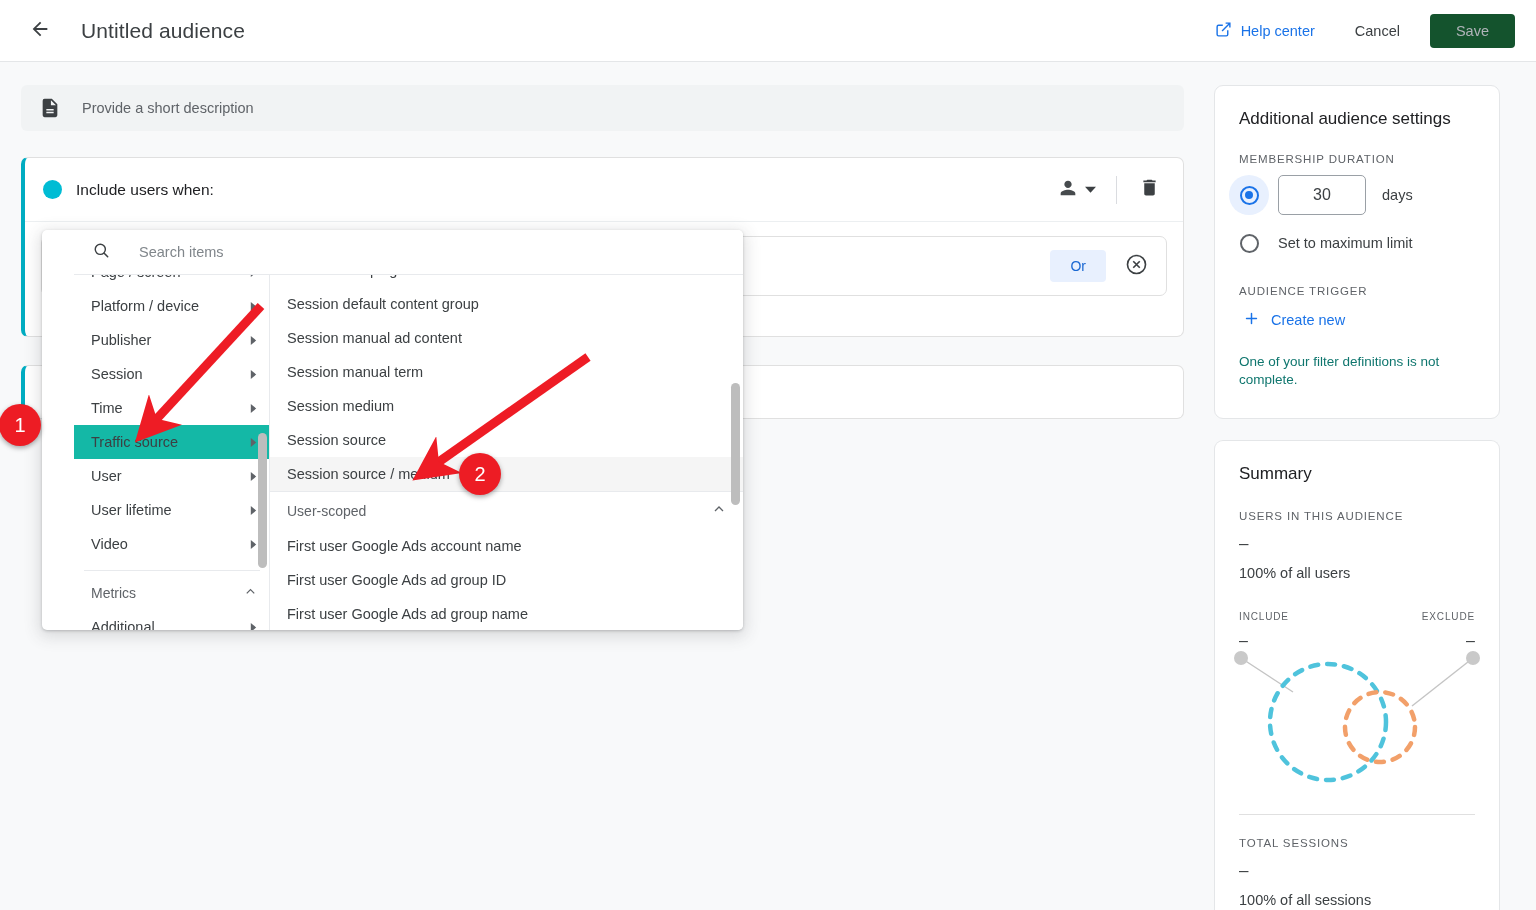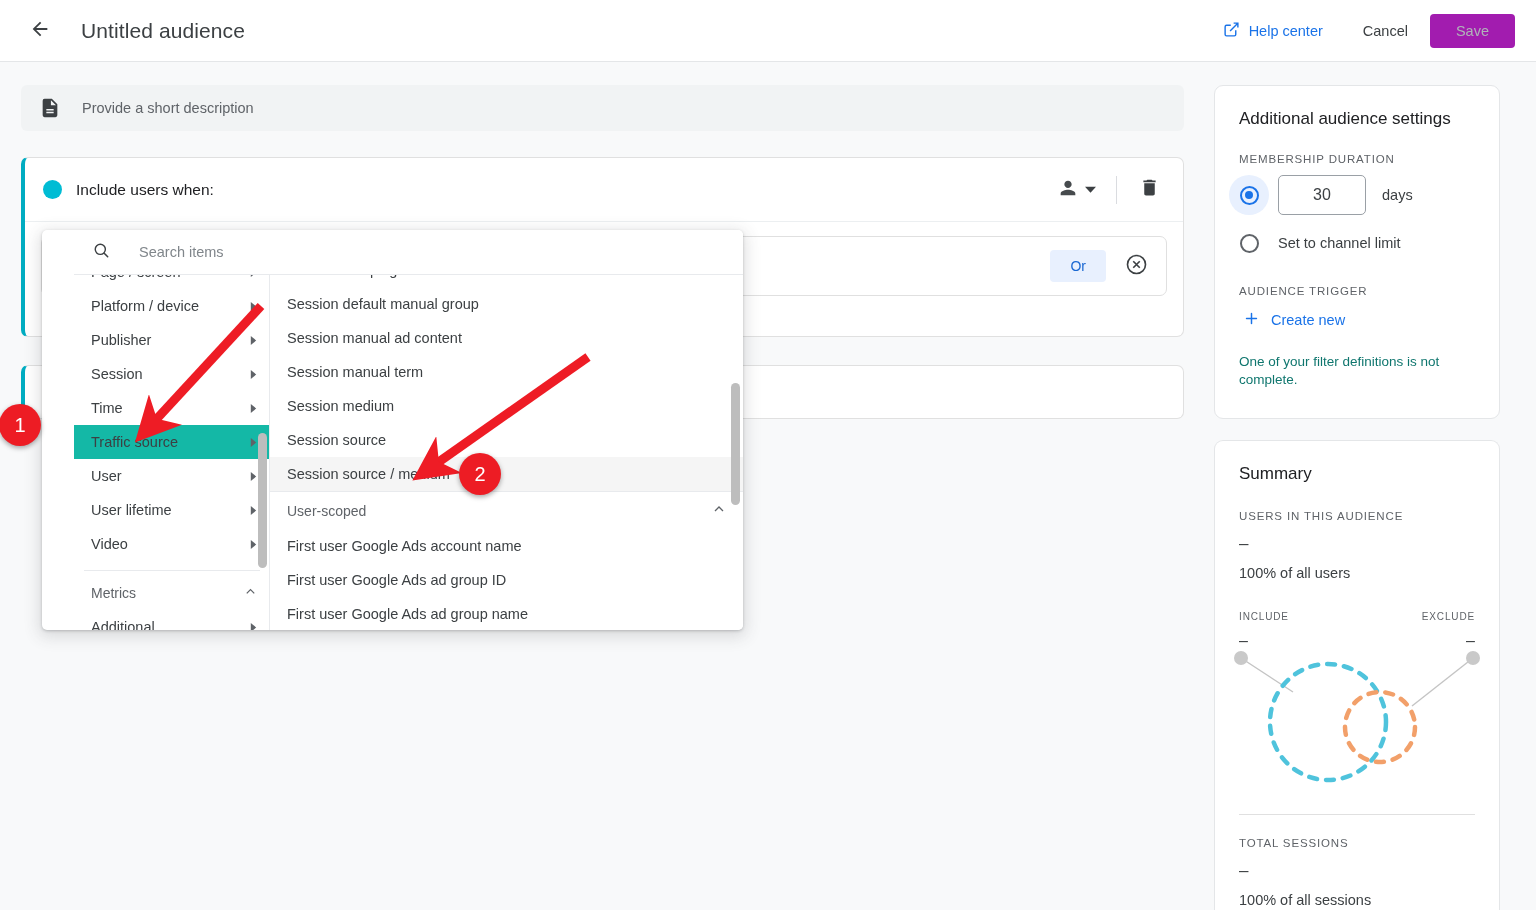--- a/index.html
+++ b/index.html
@@ -35,22 +35,22 @@
   .help-center {
     display: flex; align-items: center; gap: 9px;
     color: #1a73e8; font-size: 14.5px; cursor: pointer;
     padding: 8px 10px; border-radius: 4px; white-space: nowrap;
   }
   .cancel-btn {
     color: #3c4043; font-size: 14.5px; cursor: pointer; font-weight: 500;
     padding: 9px 16px; border-radius: 4px; margin-left: 14px; white-space: nowrap;
   }
   .save-btn {
-    background: #a21caf; color: #b0b4b9; font-size: 14.5px; font-weight: 500;
-    padding: 9px 26px; border-radius: 4px; border: none; margin-left: 6px;
+    background: #14532d; color: #b0b4b9; font-size: 14.5px; font-weight: 500;
+    padding: 9px 26px; border-radius: 4px; border: none; margin-left: 14px;
     cursor: default; white-space: nowrap; font-family: inherit;
   }
 
   
   .desc-bar {
     position: absolute; left: 21px; top: 85px; width: 1163px; height: 46px;
     background: #f1f3f4; border-radius: 6px;
     display: flex; align-items: center; cursor: text;
   }
   .desc-icon { margin-left: 18px; display: flex; align-items: center; }
@@ -447,21 +447,21 @@
           <div class="sb-thumb" style="top:158px; height:135px;"></div>
         </div>
       </div>
 
       <div class="dd-right">
         <div class="dd-right-scroll">
           <div class="dd-item">
             <span>Session campaign</span>
           </div>
           <div class="dd-item">
-            <span>Session default manual group</span>
+            <span>Session default content group</span>
           </div>
           <div class="dd-item">
             <span>Session manual ad content</span>
           </div>
           <div class="dd-item">
             <span>Session manual term</span>
           </div>
           <div class="dd-item">
             <span>Session medium</span>
           </div>
@@ -506,21 +506,21 @@
         <div class="radio on"></div>
       </div>
       <input class="days-input" type="text" value="30" style="">
       <span class="days-label">days</span>
     </div>
 
     <div class="radio-row" style="margin-top:8px;">
       <div class="radio-halo-plain">
         <div class="radio"></div>
       </div>
-      <span class="radio-text">Set to channel limit</span>
+      <span class="radio-text">Set to maximum limit</span>
     </div>
 
     <div class="sect-label" style="margin-top:22px;">AUDIENCE TRIGGER</div>
     <div class="create-new">
       <span>
         <svg width="17" height="17" viewBox="0 0 24 24">
             <path stroke="#1a73e8" stroke-width="2.1" stroke-linecap="round" d="M12 5v14M5 12h14"></path>
           </svg>
       </span>
       <span>Create new</span>

